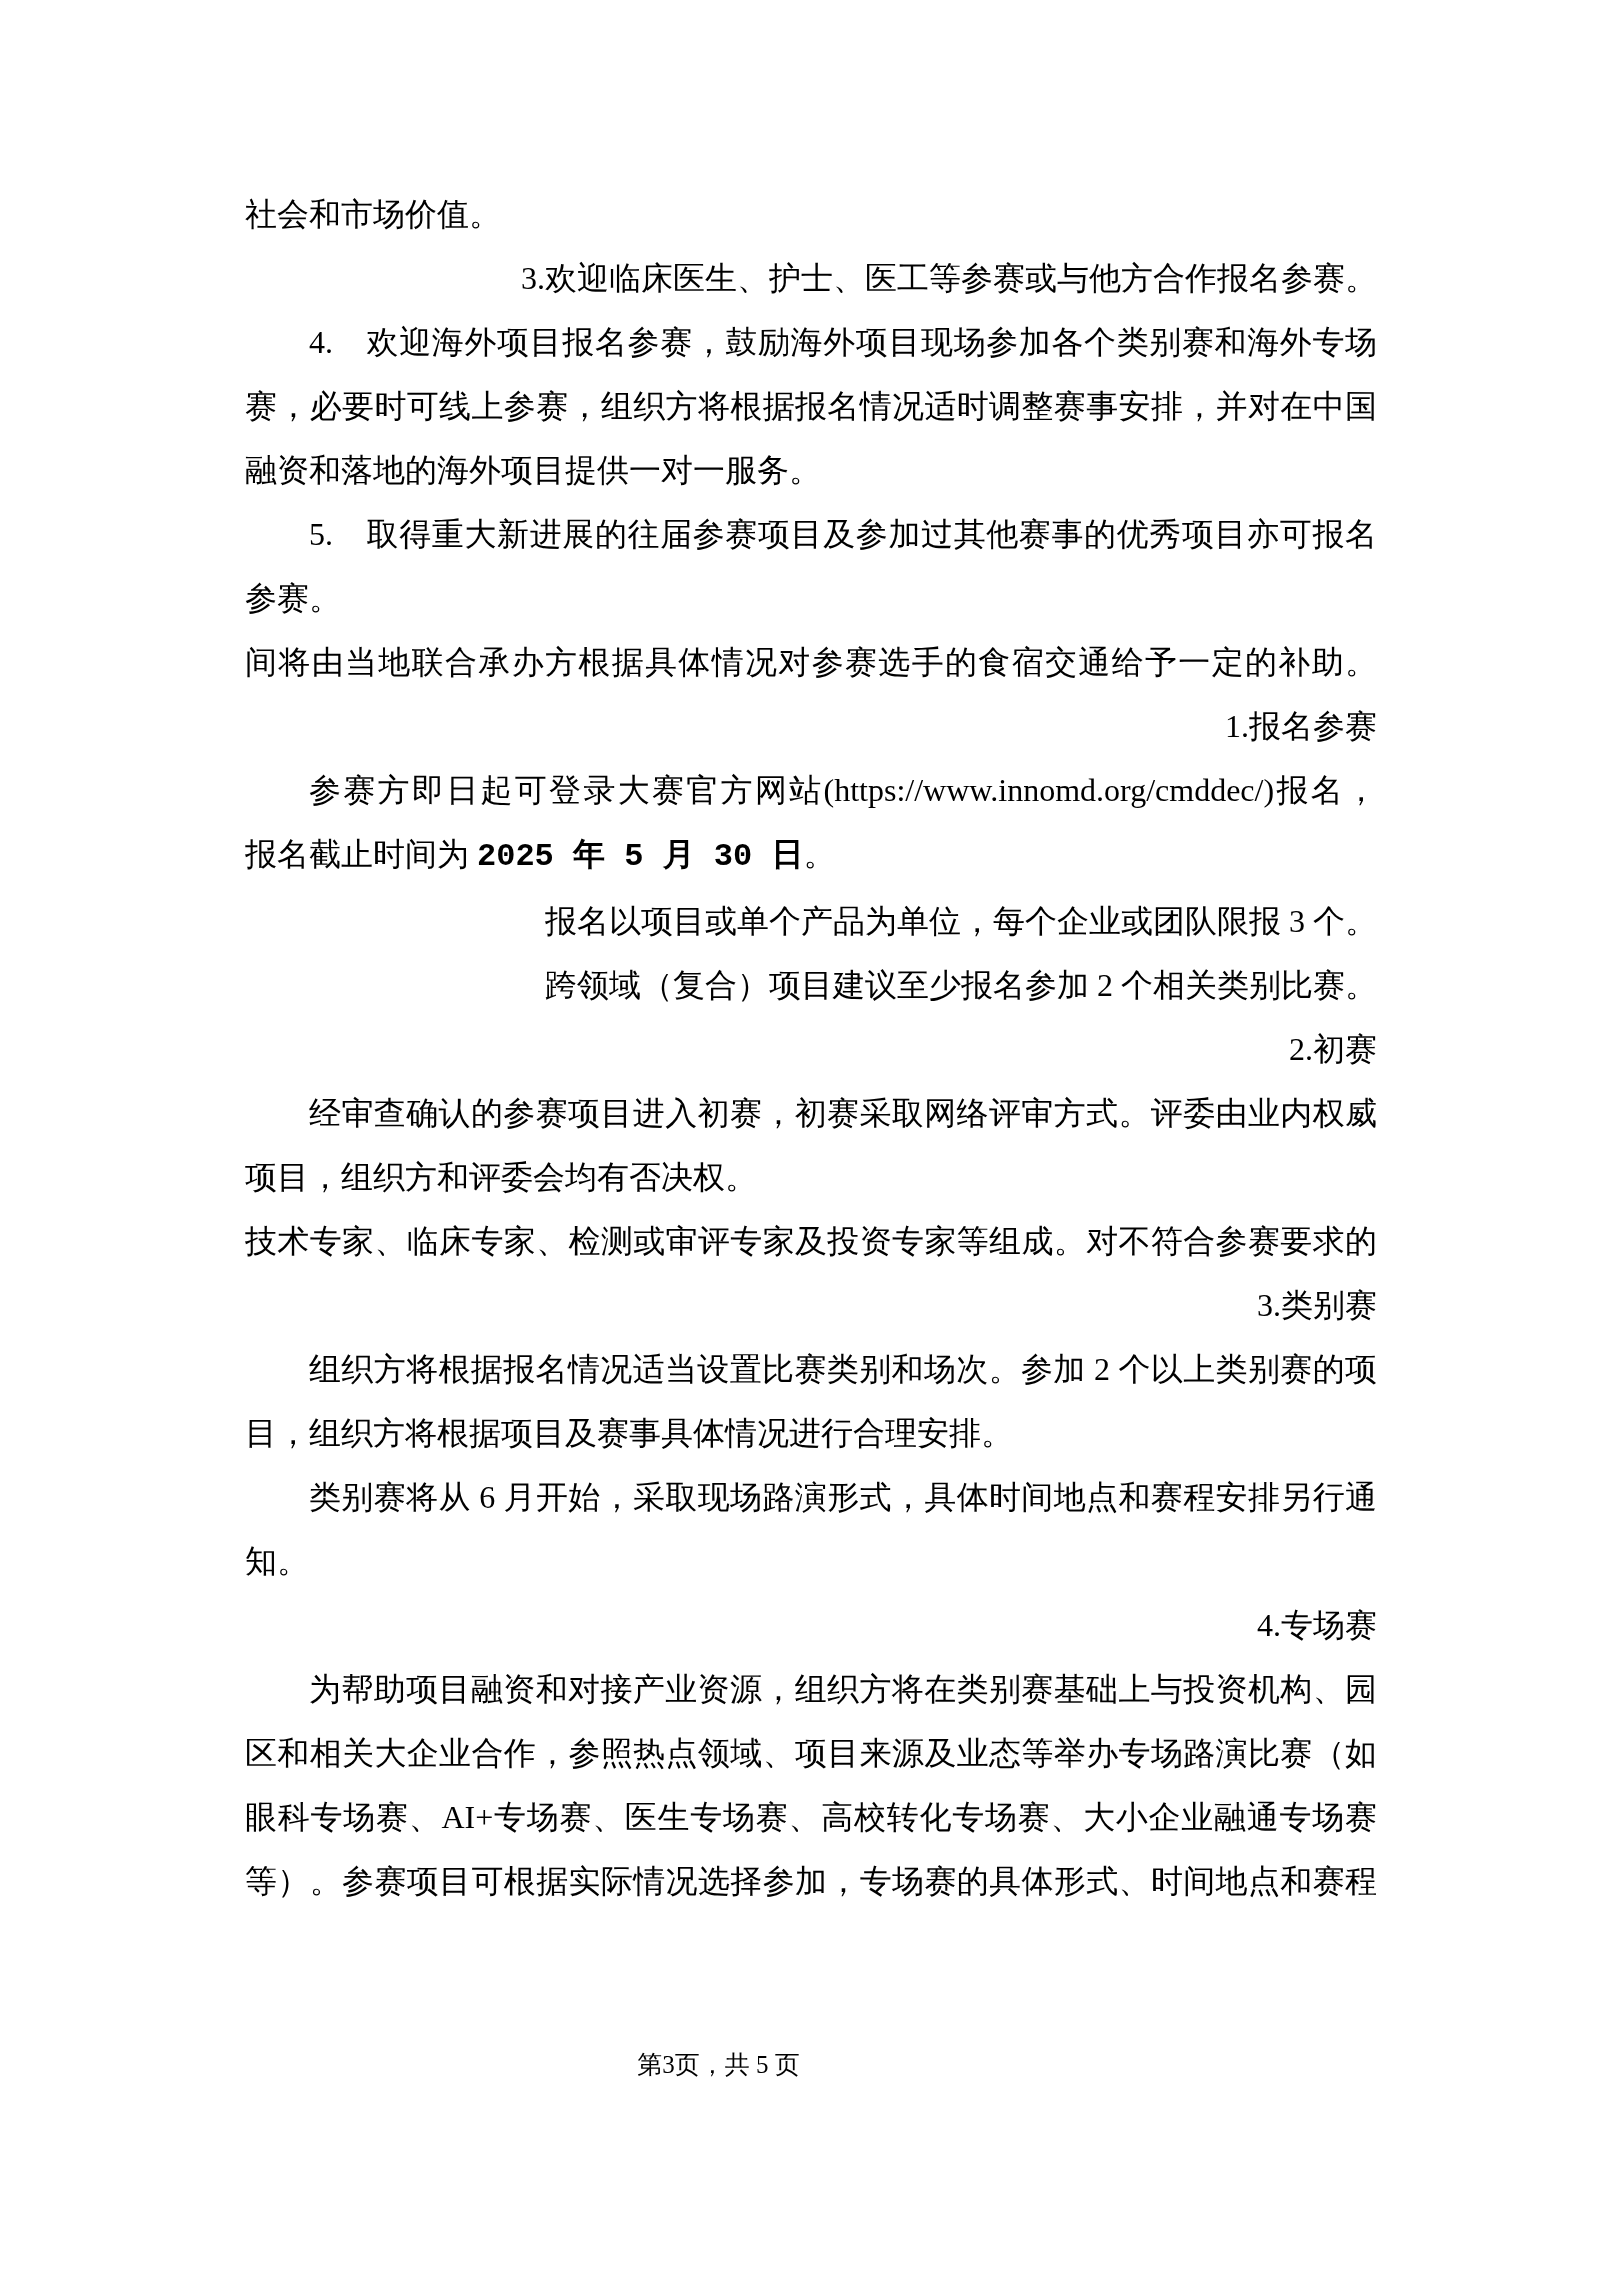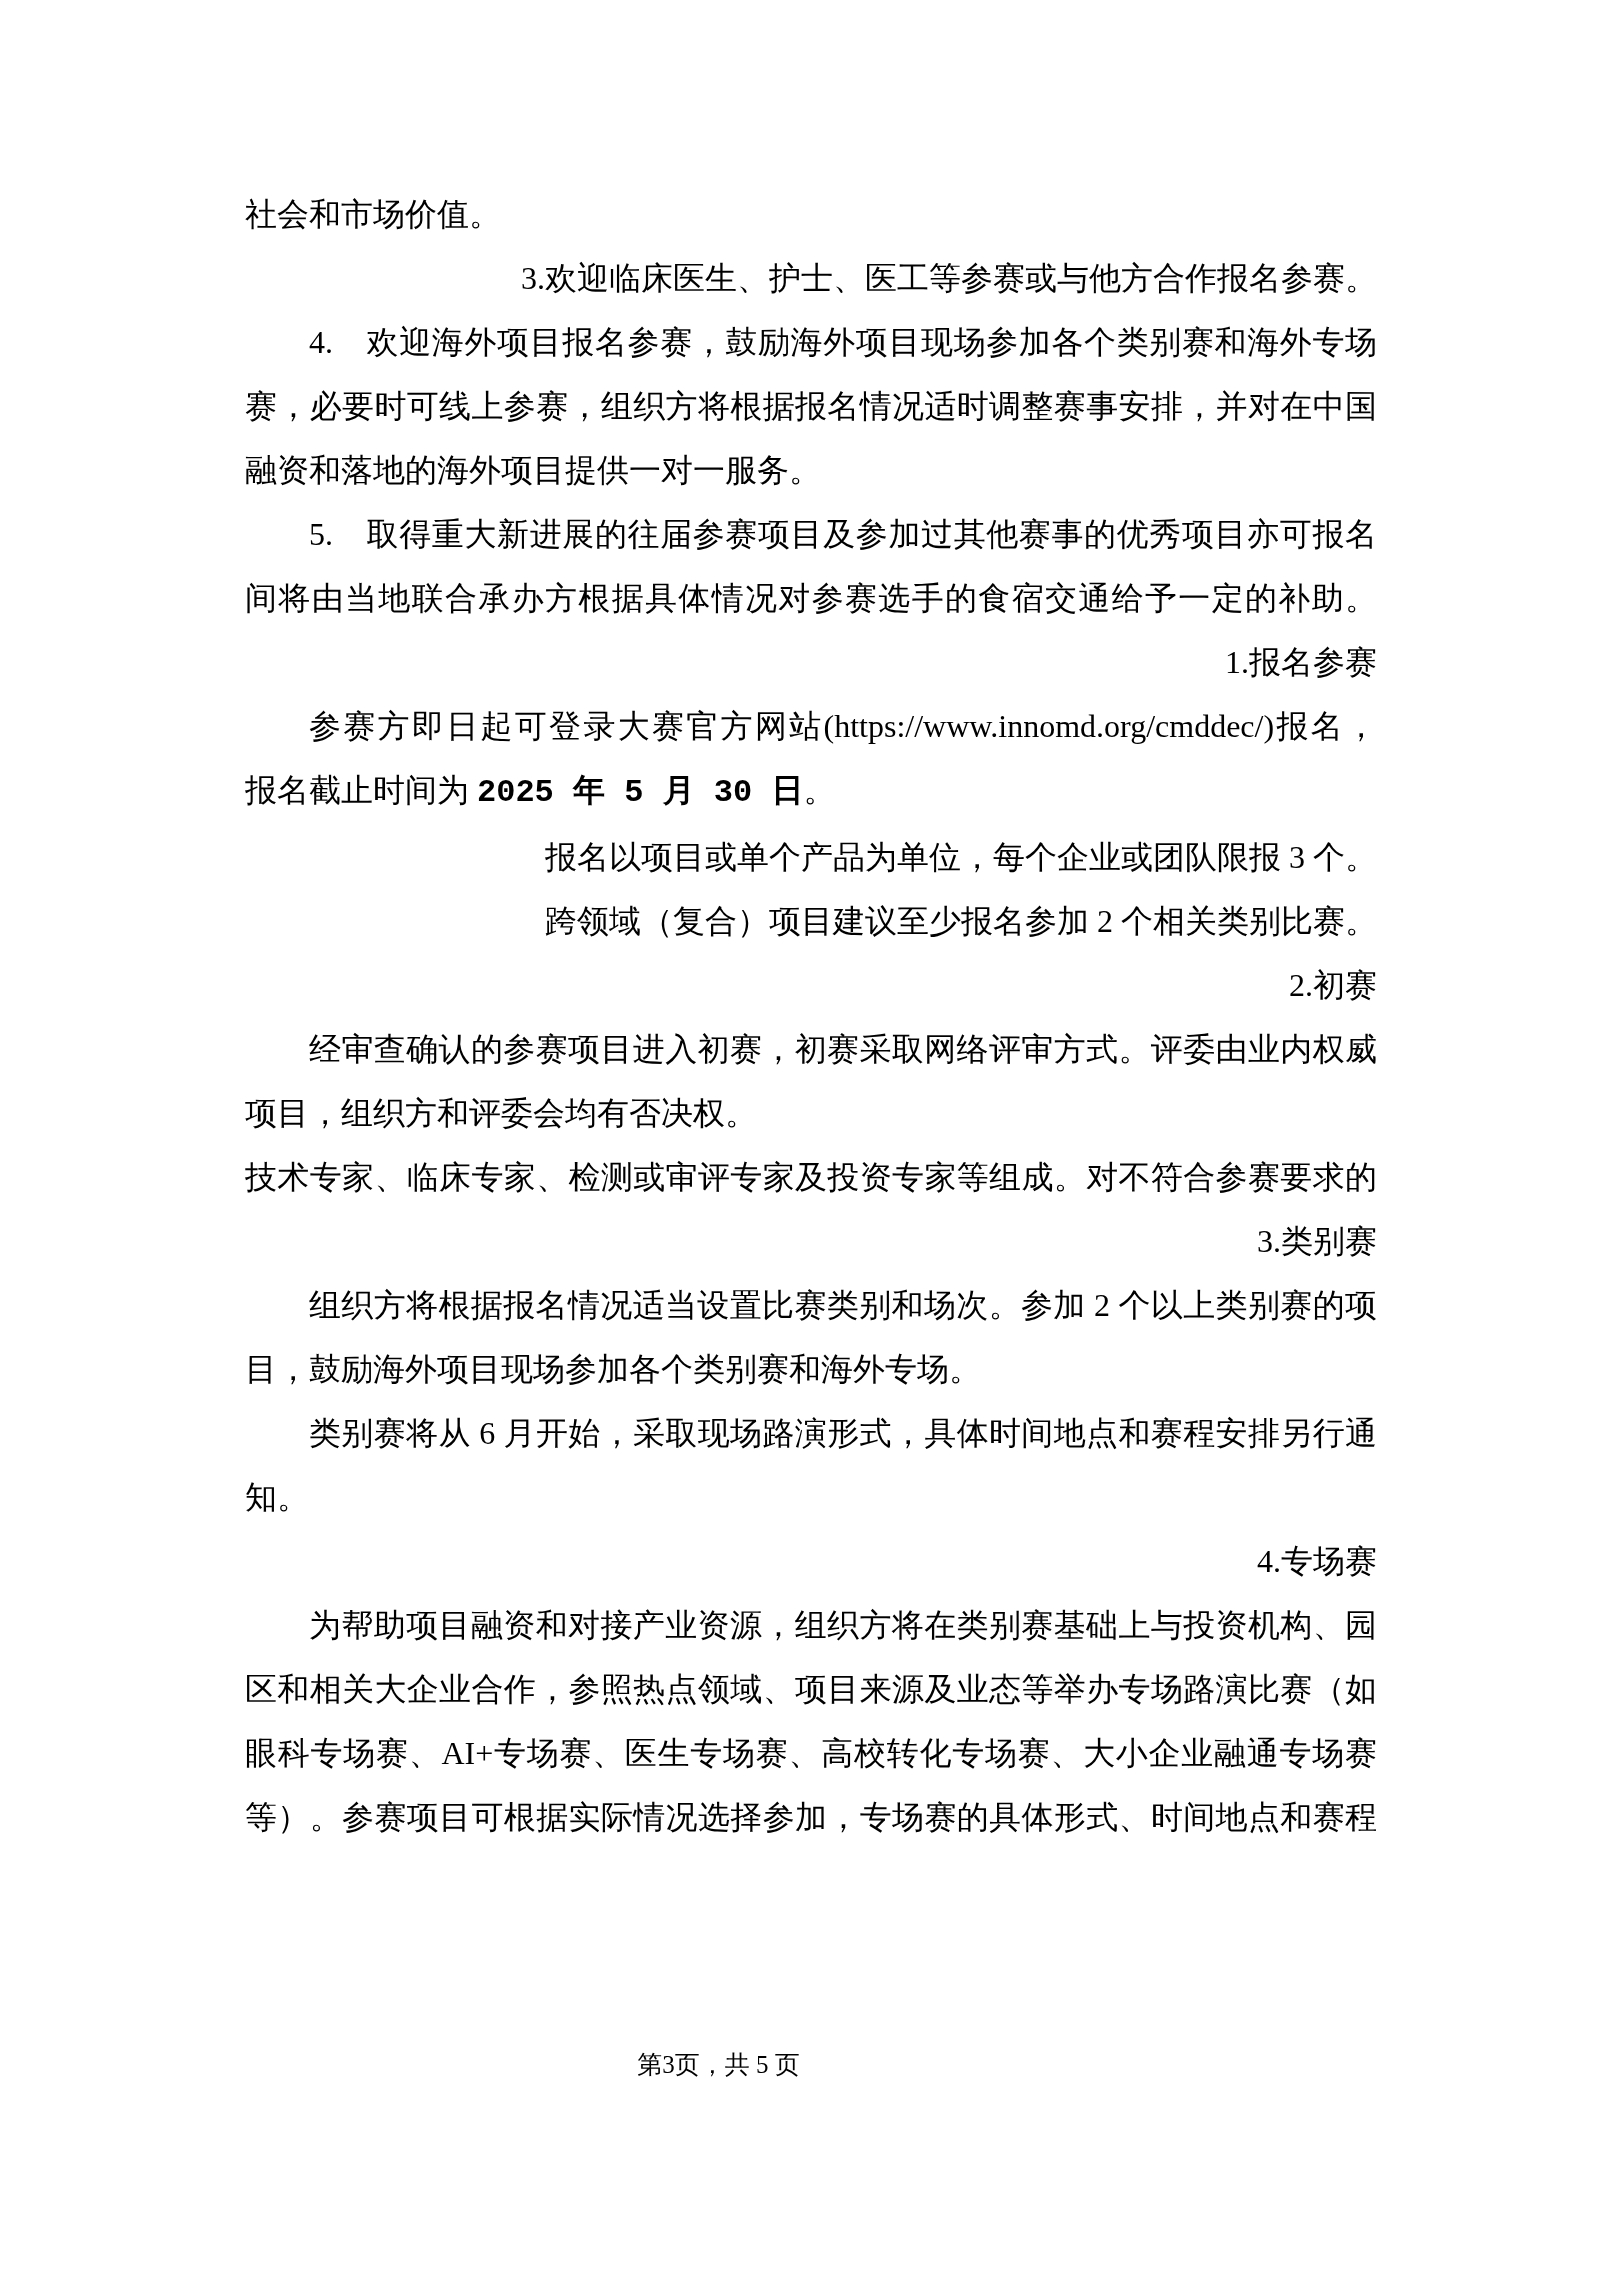--- a/index.html
+++ b/index.html
@@ -61,33 +61,34 @@
 <body>
 
 <div class="page">
   <main class="content" id="content">
       <div class="line"><span>社会和市场价值。</span></div>
       <div class="line indent"><span class="num">3.</span><span>欢迎临床医生、护士、医工等参赛或与他方合作报名参赛。</span></div>
       <div class="line indent justify"><span class="num">4.</span><span>欢迎海外项目报名参赛，鼓励海外项目现场参加各个类别赛和海外专场</span></div>
       <div class="line justify"><span>赛，必要时可线上参赛，组织方将根据报名情况适时调整赛事安排，并对在中国</span></div>
       <div class="line"><span>融资和落地的海外项目提供一对一服务。</span></div>
       <div class="line indent justify"><span class="num">5.</span><span>取得重大新进展的往届参赛项目及参加过其他赛事的优秀项目亦可报名</span></div>
+      <div class="line"><span>参赛。</span></div>
       <div class="line justify"><span>间将由当地联合承办方根据具体情况对参赛选手的食宿交通给予一定的补助。</span></div>
       <div class="line indent"><span class="num">1.</span><span>报名参赛</span></div>
       <div class="line indent justify"><span>参赛方即日起可登录大赛官方网站(https://www.innomd.org/cmddec/)报名，</span></div>
       <div class="line"><span>报名截止时间为 </span><span class="bold">2025 年 5 月 30 日</span><span>。</span></div>
       <div class="line indent"><span>报名以项目或单个产品为单位，每个企业或团队限报 3 个。</span></div>
       <div class="line indent"><span>跨领域（复合）项目建议至少报名参加 2 个相关类别比赛。</span></div>
       <div class="line indent"><span class="num">2.</span><span>初赛</span></div>
       <div class="line indent justify"><span>经审查确认的参赛项目进入初赛，初赛采取网络评审方式。评委由业内权威</span></div>
       <div class="line"><span>项目，组织方和评委会均有否决权。</span></div>
       <div class="line justify"><span>技术专家、临床专家、检测或审评专家及投资专家等组成。对不符合参赛要求的</span></div>
       <div class="line indent"><span class="num">3.</span><span>类别赛</span></div>
       <div class="line indent justify"><span>组织方将根据报名情况适当设置比赛类别和场次。参加 2 个以上类别赛的项</span></div>
-      <div class="line"><span>目，鼓励海外项目现场参加各个类别赛和海外专场。</span></div>
+      <div class="line"><span>目，组织方将根据项目及赛事具体情况进行合理安排。</span></div>
       <div class="line indent justify"><span>类别赛将从 6 月开始，采取现场路演形式，具体时间地点和赛程安排另行通</span></div>
       <div class="line"><span>知。</span></div>
       <div class="line indent"><span class="num">4.</span><span>专场赛</span></div>
       <div class="line indent justify"><span>为帮助项目融资和对接产业资源，组织方将在类别赛基础上与投资机构、园</span></div>
       <div class="line justify"><span>区和相关大企业合作，参照热点领域、项目来源及业态等举办专场路演比赛（如</span></div>
       <div class="line justify"><span>眼科专场赛、AI+专场赛、医生专场赛、高校转化专场赛、大小企业融通专场赛</span></div>
       <div class="line justify"><span>等）。参赛项目可根据实际情况选择参加，专场赛的具体形式、时间地点和赛程</span></div>
     </main>
   <div class="footer">
     <span>第3页，共 5 页</span>

